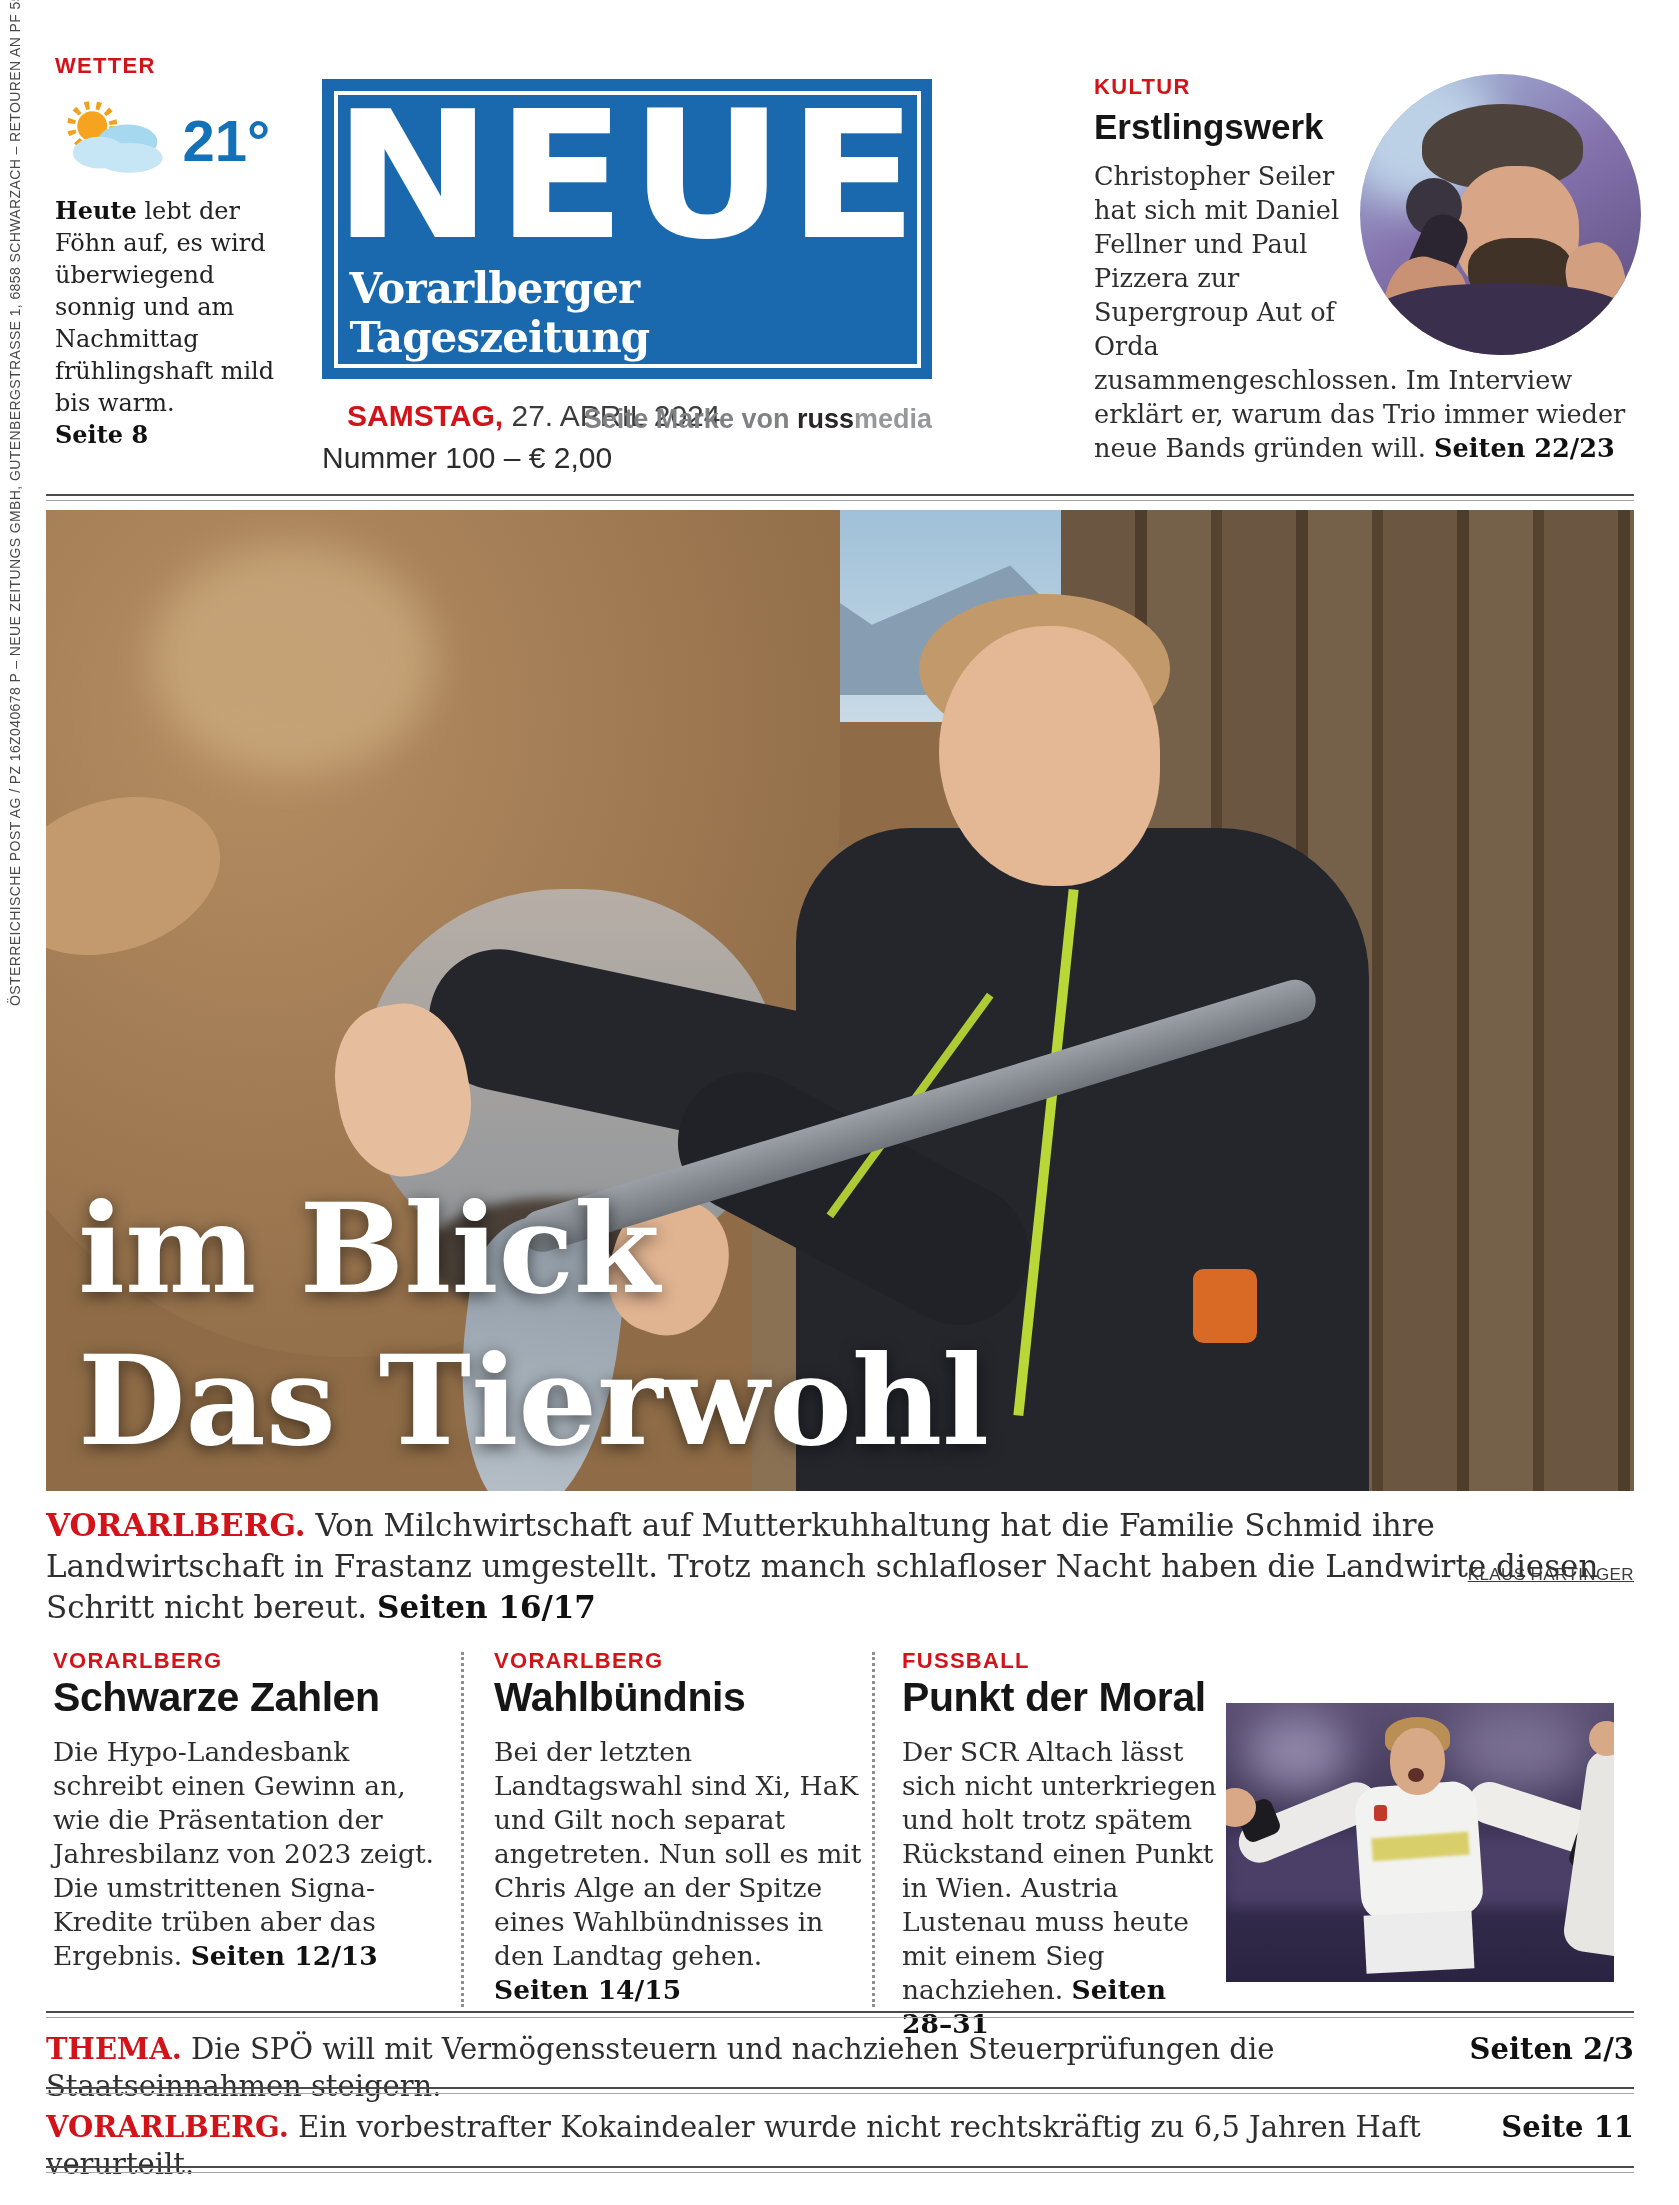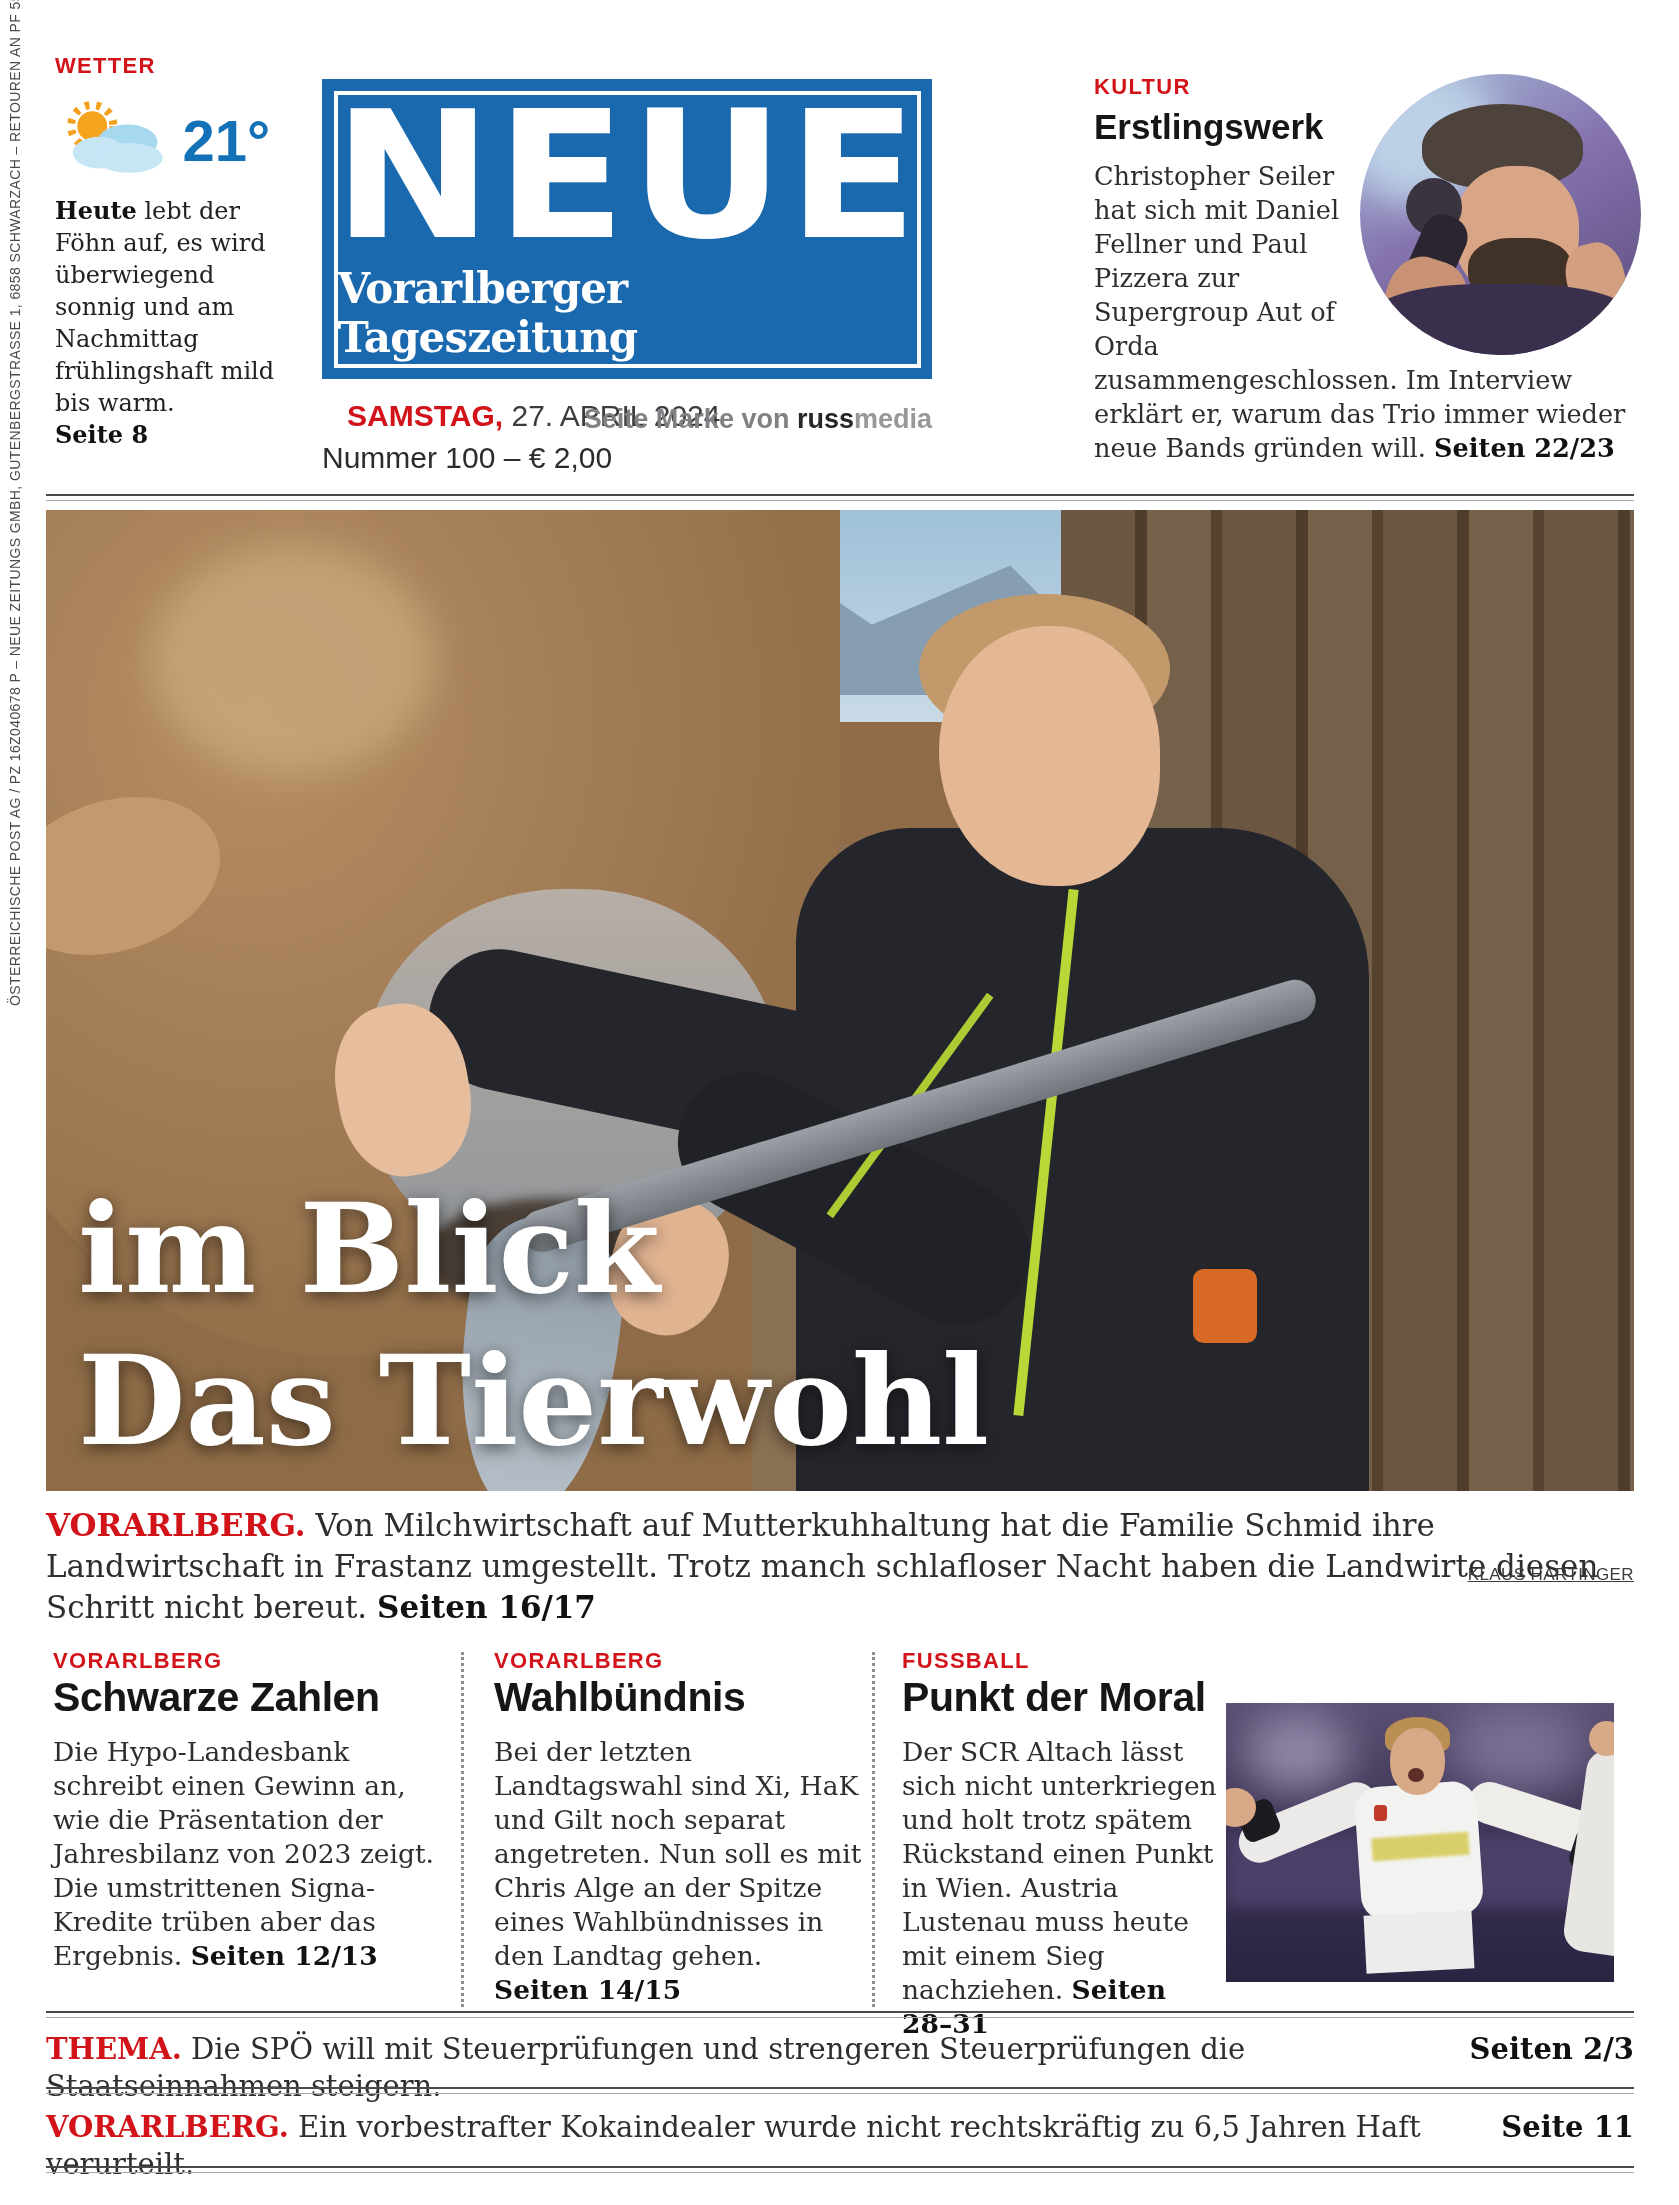--- a/index.html
+++ b/index.html
@@ -23,21 +23,21 @@
   #weather .temp{font-family:"Liberation Sans",sans-serif;font-weight:bold;
                  font-size:58px;color:#1371b7;}
   #weather .wtxt{font-size:24px;line-height:32px;color:#222;margin-top:12.4px;}
   #logobox{left:322px;top:79px;width:610px;height:300px;background:#1a69ae;}
   #logoinner{position:absolute;left:11.5px;top:11.5px;right:11.5px;bottom:11.5px;
              border:4.4px solid #fff;display:flex;flex-direction:column;
              align-items:center;justify-content:center;}
   #logoword{font-family:"DejaVu Sans",sans-serif;font-weight:bold;color:#fff;
             font-size:176px;line-height:.92;letter-spacing:3.5px;transform:scaleX(1.08);}
   #logosub{font-family:"DejaVu Serif",serif;font-weight:bold;color:#fff;
-           font-size:42px;margin-top:5.3px;letter-spacing:-0.9px;}
+           font-size:42px;margin-top:5.3px;letter-spacing:-0.9px;margin-left:12px;}
   #dateline{left:322px;top:399px;font-size:30px;}
   #issueline{left:322px;top:441px;font-size:30px;color:#2c2c2c;
              font-family:"Liberation Sans",sans-serif;}
   #brandline{left:494px;top:404px;width:438px;text-align:right;
              font-family:"Liberation Sans",sans-serif;font-size:27px;color:#808184;font-weight:bold;}
   #kultur{left:1094px;top:74px;width:547px;}
   #kultur .ktitle{font-family:"Liberation Sans",sans-serif;font-weight:bold;
                   font-size:35px;color:#161616;margin:7px 0 12.4px 0;white-space:nowrap;}
   #kultur .kbody{font-size:25.6px;line-height:34px;}
   #kcircle{float:right;width:281px;height:281px;border-radius:50%;overflow:hidden;
@@ -208,21 +208,21 @@
     <div class="sh" style="left:159px;top:14px;width:65px;height:37px;background:#b98f54;border-radius:50% 50% 30% 30%;"></div>
     <div class="sh" style="left:164px;top:25px;width:55px;height:67px;background:#d8a987;border-radius:48%;"></div>
     <div class="sh" style="left:182px;top:65px;width:16px;height:14px;background:#5d2f28;border-radius:50%;"></div>
     <div class="sh" style="left:349px;top:49px;width:79px;height:203px;background:#e8e6e2;border-radius:21px;transform:rotate(8deg);"></div>
     <div class="sh" style="left:363px;top:17.6px;width:35px;height:35px;background:#d8a987;border-radius:50%;"></div>
   </div>
 
   <div class="abs drule" style="left:46px;top:2011px;width:1588px;"></div>
   <div class="abs teaser" style="top:2031px;">
     <div>
-      <span class="tl">THEMA.</span><span> Die SPÖ will mit Steuerprüfungen und strengeren Steuerprüfungen die Staatseinnahmen steigern.</span>
+      <span class="tl">THEMA.</span><span> Die SPÖ will mit Vermögenssteuern und nachziehen Steuerprüfungen die Staatseinnahmen steigern.</span>
     </div>
     <span class="tp">Seiten 2/3</span>
   </div>
   <div class="abs drule" style="left:46px;top:2087px;width:1588px;"></div>
   <div class="abs teaser" style="top:2109px;">
     <div>
       <span class="tl">VORARLBERG.</span><span> Ein vorbestrafter Kokaindealer wurde nicht rechtskräftig zu 6,5 Jahren Haft verurteilt.</span>
     </div>
     <span class="tp">Seite 11</span>
   </div>

